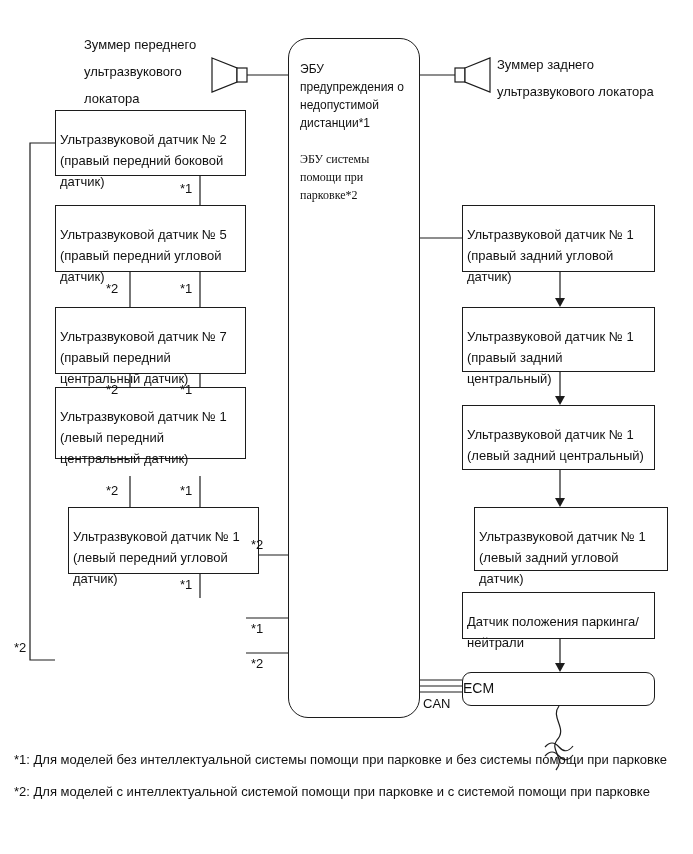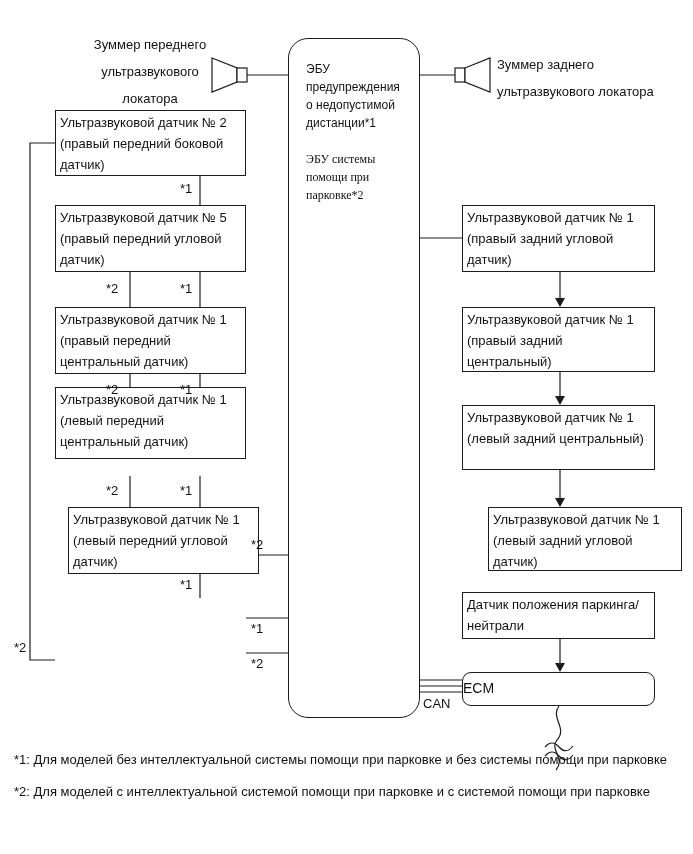--- a/index.html
+++ b/index.html
@@ -3,28 +3,28 @@
 <meta charset="utf-8">
 <style>
   html,body{margin:0;padding:0;background:#ffffff;}
   .canvas{position:relative;width:693px;height:854px;background:#fff;overflow:hidden;
     font-family:"Liberation Sans","DejaVu Sans",sans-serif;color:#111;}
   svg.layer{position:absolute;left:0;top:0;}
   .wire{stroke:#1c1c1c;stroke-width:1.2;fill:none;}
   .shape{stroke:#1c1c1c;stroke-width:1.2;fill:#fff;}
   .arrowhead{fill:#1c1c1c;stroke:none;}
   .box{position:absolute;box-sizing:border-box;border:1.2px solid #1c1c1c;background:#fff;
-    font-size:13px;line-height:21px;padding:1px 4px;}
+    font-size:13px;line-height:21px;padding:18px 4px;}
   .ecu{position:absolute;left:288px;top:38px;width:132px;height:680px;box-sizing:border-box;
     border:1.2px solid #1c1c1c;border-radius:20px;background:#fff;}
-  .ecu p{margin:8px;padding:0 6px 0 9px;font-size:12px;line-height:18px;}
+  .ecu p{margin:2px;padding:0 6px 0 9px;font-size:12px;line-height:18px;}
   .ecu p.first{margin-top:21px;}
   .ecu p.second{margin-top:18px;font-family:Liberation Serif, serif;}
   .buzzer-label{position:absolute;font-size:13px;line-height:27px;}
-  .front-buzzer{left:84px;top:31px;width:132px;text-align:center;}
+  .front-buzzer{left:84px;top:31px;width:132px;text-align:left;}
   .rear-buzzer{left:497px;top:51px;width:170px;}
   .lbl{position:absolute;font-size:13px;line-height:14px;}
   .ecm{position:absolute;left:462px;top:672px;width:193px;height:34px;box-sizing:border-box;
     border:1.2px solid #1c1c1c;border-radius:9px;background:#fff;
     font-size:14px;line-height:31px;}
   .footnote{position:absolute;left:14px;font-size:13px;white-space:nowrap;}
 </style>
 </head>
 <body>
 
@@ -81,28 +81,28 @@
   <div class="buzzer-label front-buzzer">Зуммер переднего ультразвукового локатора</div>
   <div class="buzzer-label rear-buzzer">Зуммер заднего ультразвукового локатора</div>
 
   <div class="ecu">
     <p class="first">ЭБУ предупреждения о недопустимой дистанции*1</p>
     <p class="second">ЭБУ системы помощи при парковке*2</p>
   </div>
 
   <div class="box" style="left:55px;top:110px;width:191px;height:66px">Ультразвуковой датчик № 2 (правый передний боковой датчик)</div>
   <div class="box" style="left:55px;top:205px;width:191px;height:67px">Ультразвуковой датчик № 5 (правый передний угловой датчик)</div>
-  <div class="box" style="left:55px;top:307px;width:191px;height:67px">Ультразвуковой датчик № 1 (правый передний центральный датчик)</div>
+  <div class="box" style="left:55px;top:307px;width:191px;height:67px">Ультразвуковой датчик № 7 (правый передний центральный датчик)</div>
   <div class="box" style="left:55px;top:387px;width:191px;height:72px">Ультразвуковой датчик № 1 (левый передний центральный датчик)</div>
   <div class="box" style="left:68px;top:507px;width:191px;height:67px">Ультразвуковой датчик № 1 (левый передний угловой датчик)</div>
 
   <div class="box" style="left:462px;top:205px;width:193px;height:67px">Ультразвуковой датчик № 1 (правый задний угловой датчик)</div>
   <div class="box" style="left:462px;top:307px;width:193px;height:65px">Ультразвуковой датчик № 1 (правый задний центральный)</div>
   <div class="box" style="left:462px;top:405px;width:193px;height:65px">Ультразвуковой датчик № 1 (левый задний центральный)</div>
-  <div class="box" style="left:488px;top:507px;width:194px;height:64px">Ультразвуковой датчик № 1 (левый задний угловой датчик)</div>
+  <div class="box" style="left:474px;top:507px;width:194px;height:64px">Ультразвуковой датчик № 1 (левый задний угловой датчик)</div>
   <div class="box" style="left:462px;top:592px;width:193px;height:47px">Датчик положения паркинга/нейтрали</div>
 
   <div class="ecm">ECM</div>
   <div class="lbl" style="left:423px;top:697px">CAN</div>
 
   <div class="lbl" style="left:180px;top:182px">*1</div>
   <div class="lbl" style="left:106px;top:282px">*2</div>
   <div class="lbl" style="left:180px;top:282px">*1</div>
   <div class="lbl" style="left:106px;top:383px">*2</div>
   <div class="lbl" style="left:180px;top:383px">*1</div>

